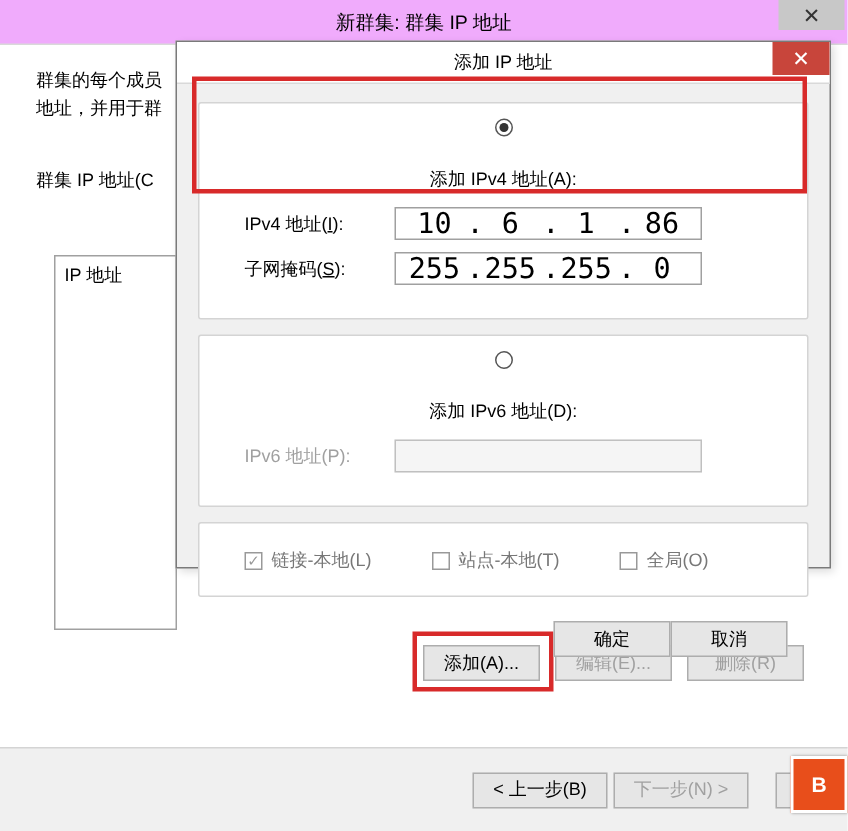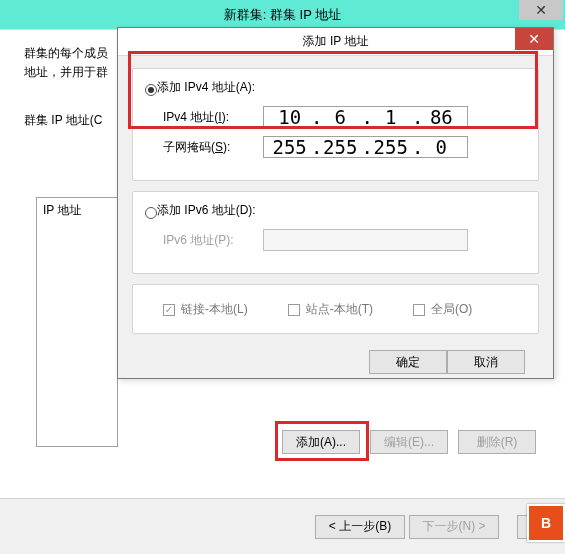--- a/index.html
+++ b/index.html
@@ -9,42 +9,41 @@
       font-size: 12px;
       background: #fff;
       position: relative;
       overflow: hidden;
     }
     .parent-dialog {
       position: absolute; left: 0; top: 0; width: 565px; height: 554px;
       background: #fff;
     }
     .parent-titlebar {
-      height: 30px; background: #5eead4;
+      height: 30px; background: #f0abfc;
       display: flex; align-items: center; justify-content: center;
       border-bottom: 1px solid #d9d9d9;
       position: relative;
     }
     .parent-title { font-size: 13px; }
     .parent-close {
       position: absolute; right: 2px; top: 0;
       width: 44px; height: 20px;
       background: #c8c8c8; color: #333;
       display: flex; align-items: center; justify-content: center;
       font-size: 14px; font-family: sans-serif;
     }
     .parent-body { padding: 14px 24px; position: relative; height: calc(100% - 30px); }
     .intro-text { line-height: 1.6; }
     .listbox-label-row { margin-top: 30px; }
     .listbox {
       position: absolute; left: 36px; top: 140px;
       width: 82px; height: 250px;
       border: 1px solid #a0a0a0; background: #fff;
       padding: 4px 6px;
-      margin-top: 27px;
     }
     .child-dialog {
       position: absolute; left: 117px; top: 27px;
       width: 437px; height: 352px;
       background: #f0f0f0;
       border: 1px solid #7a7a7a;
       box-shadow: 2px 2px 6px rgba(0,0,0,0.15);
     }
     .child-titlebar {
       height: 28px; background: #fff;
@@ -64,22 +63,23 @@
     .group {
       border: 1px solid #d4d4d4;
       background: #fff;
       border-radius: 2px;
       padding: 10px 12px 14px 12px;
       margin-bottom: 10px;
       position: relative;
       min-height: 50px;
     }
     .group .radio-row {
-      display: flex; align-items: flex-end; gap: 0;
+      display: flex; align-items: center; gap: 20px;
       margin-bottom: 10px;
+      flex-direction: column;
     }
     .group .radio-row.nomargin { margin-bottom: 0; }
     .radio {
       width: 12px; height: 12px; border: 1px solid #555; border-radius: 50%;
       display: inline-flex; align-items: center; justify-content: center;
       background: #fff;
     }
     .radio.checked::after {
       content: ""; width: 6px; height: 6px; background: #333; border-radius: 50%;
     }

